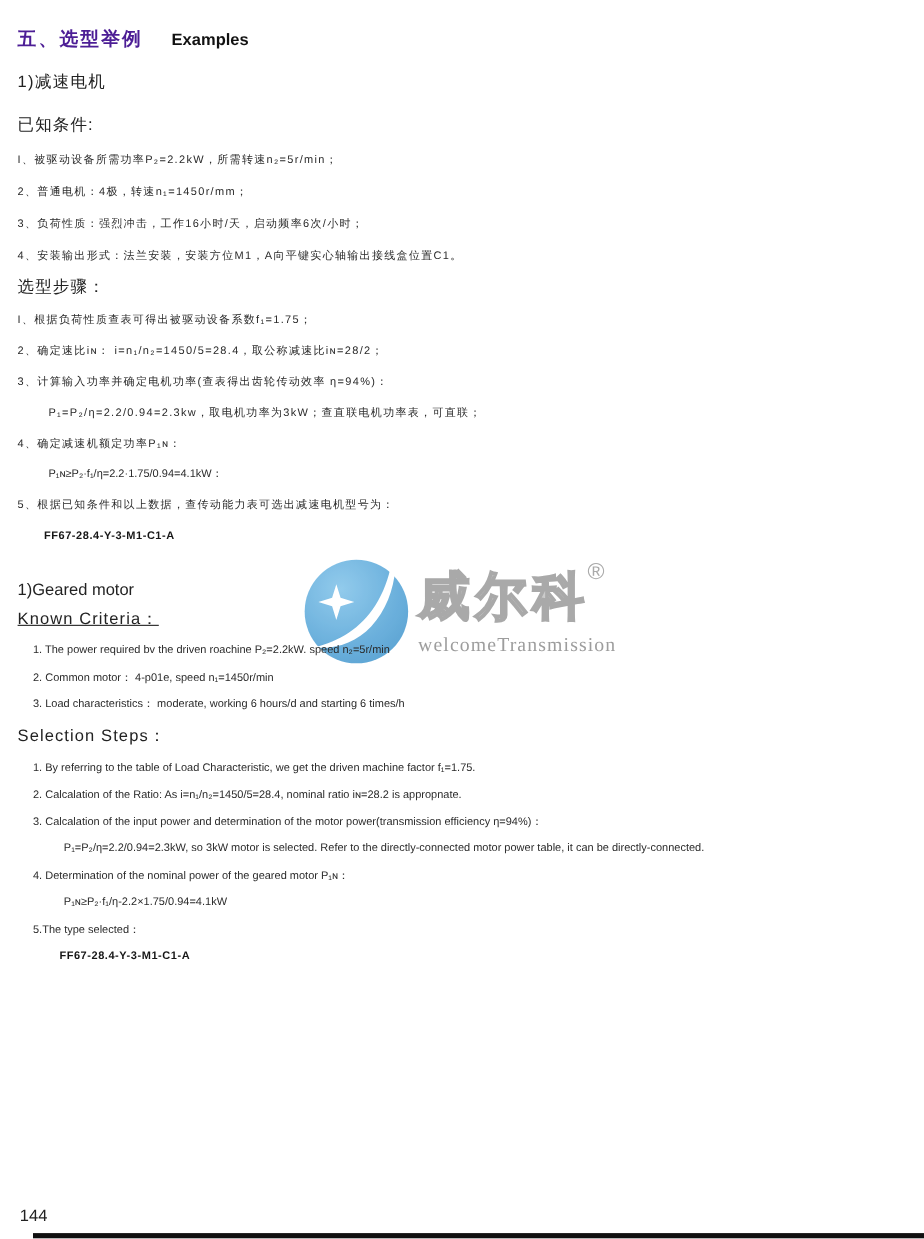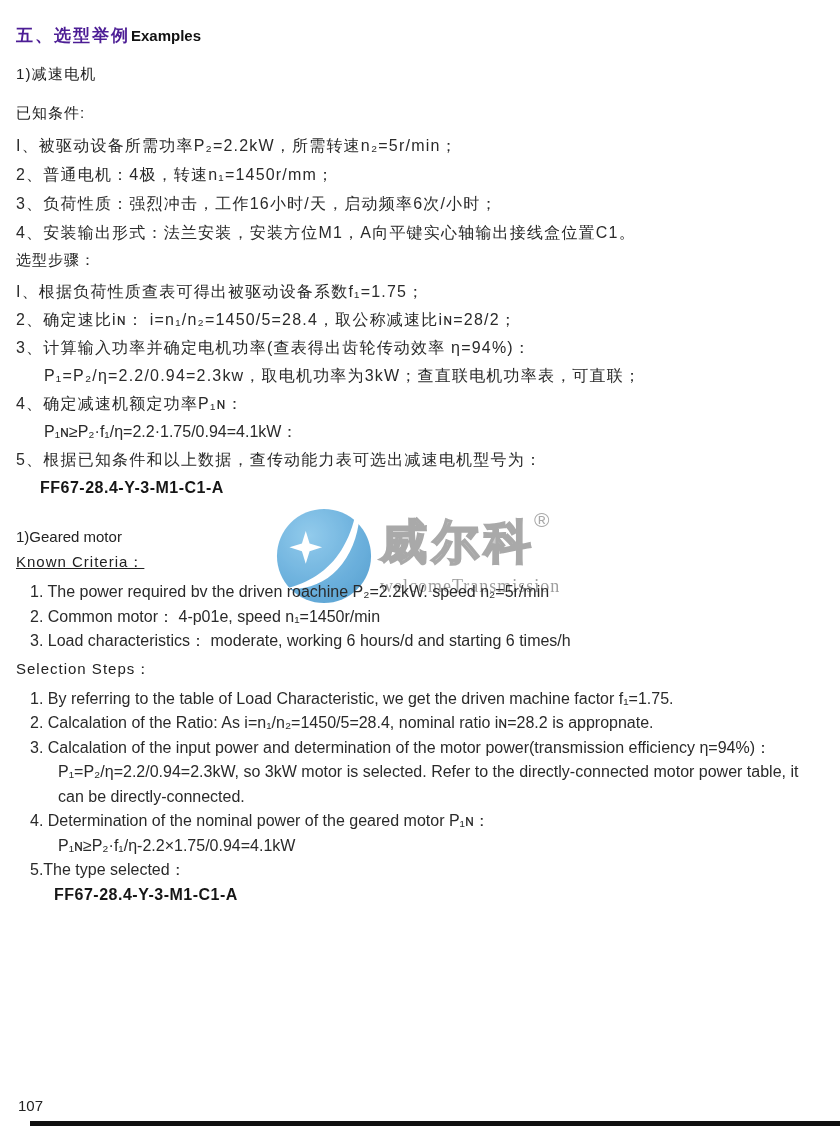--- a/index.html
+++ b/index.html
@@ -4,24 +4,24 @@
 <style>
   html,body{margin:0;padding:0;}
   body{
     width:840px;height:1126px;position:relative;background:#ffffff;
     font-family:"Liberation Sans","DejaVu Sans",sans-serif;
     color:#1f1f1f;overflow:hidden;
   }
   .content{position:relative;z-index:1;padding:24px 20px 0 16px;}
   .title-row{margin:0 0 18px 0;}
   .t-zh{font-size:17px;font-weight:bold;letter-spacing:2px;color:#4c1d95;}
-  .t-en{font-size:15px;font-weight:bold;margin-left:1px;color:#111;}
+  .t-en{font-size:15px;font-weight:bold;margin-left:26px;color:#111;}
   .h1{font-size:15px;margin-top:18px;color:#222;}
   .lbl{font-size:15px;margin-top:20px;margin-bottom:8px;color:#222;letter-spacing:1px;}
-  .ln{font-size:16px;color:#2a2a2a;}
+  .ln{font-size:10px;color:#2a2a2a;}
   .zh{letter-spacing:1.2px;}
   .lh29{line-height:29px;}
   .lh28{line-height:28px;}
   .lh245{line-height:24.5px;}
   .ind{padding-left:28px;}
   .model{font-weight:bold;padding-left:24px;letter-spacing:.5px;color:#161616;}
   .hang{padding-left:29px;text-indent:-29px;}
   .mt4{margin-top:4px;} .mt6{margin-top:6px;} .mt26{margin-top:26px;} .mt8{margin-top:8px;text-decoration:underline;}
   .en-steps{max-width:800px;margin-left:14px;}
   
@@ -96,14 +96,14 @@
     <div class="ln lh245">3. Calcalation of the input power and determination of the motor power(transmission efficiency  η=94%)：</div>
     <div class="ln lh245 ind">P₁=P₂/η=2.2/0.94=2.3kW, so 3kW motor is selected. Refer to the directly-connected motor power table, it can be directly-connected.</div>
     <div class="ln lh245">4. Determination of the nominal power of the geared motor P₁ɴ：</div>
     <div class="ln lh245 ind">P₁ɴ≥P₂·f₁/η-2.2×1.75/0.94=4.1kW</div>
     <div class="ln lh245">5.The type selected：</div>
     <div class="ln lh245 model">FF67-28.4-Y-3-M1-C1-A</div>
   </div>
 
 </div>
 
-<div class="pagenum">107</div>
+<div class="pagenum">144</div>
 <div class="bottom-bar"></div>
 
 </body></html>

